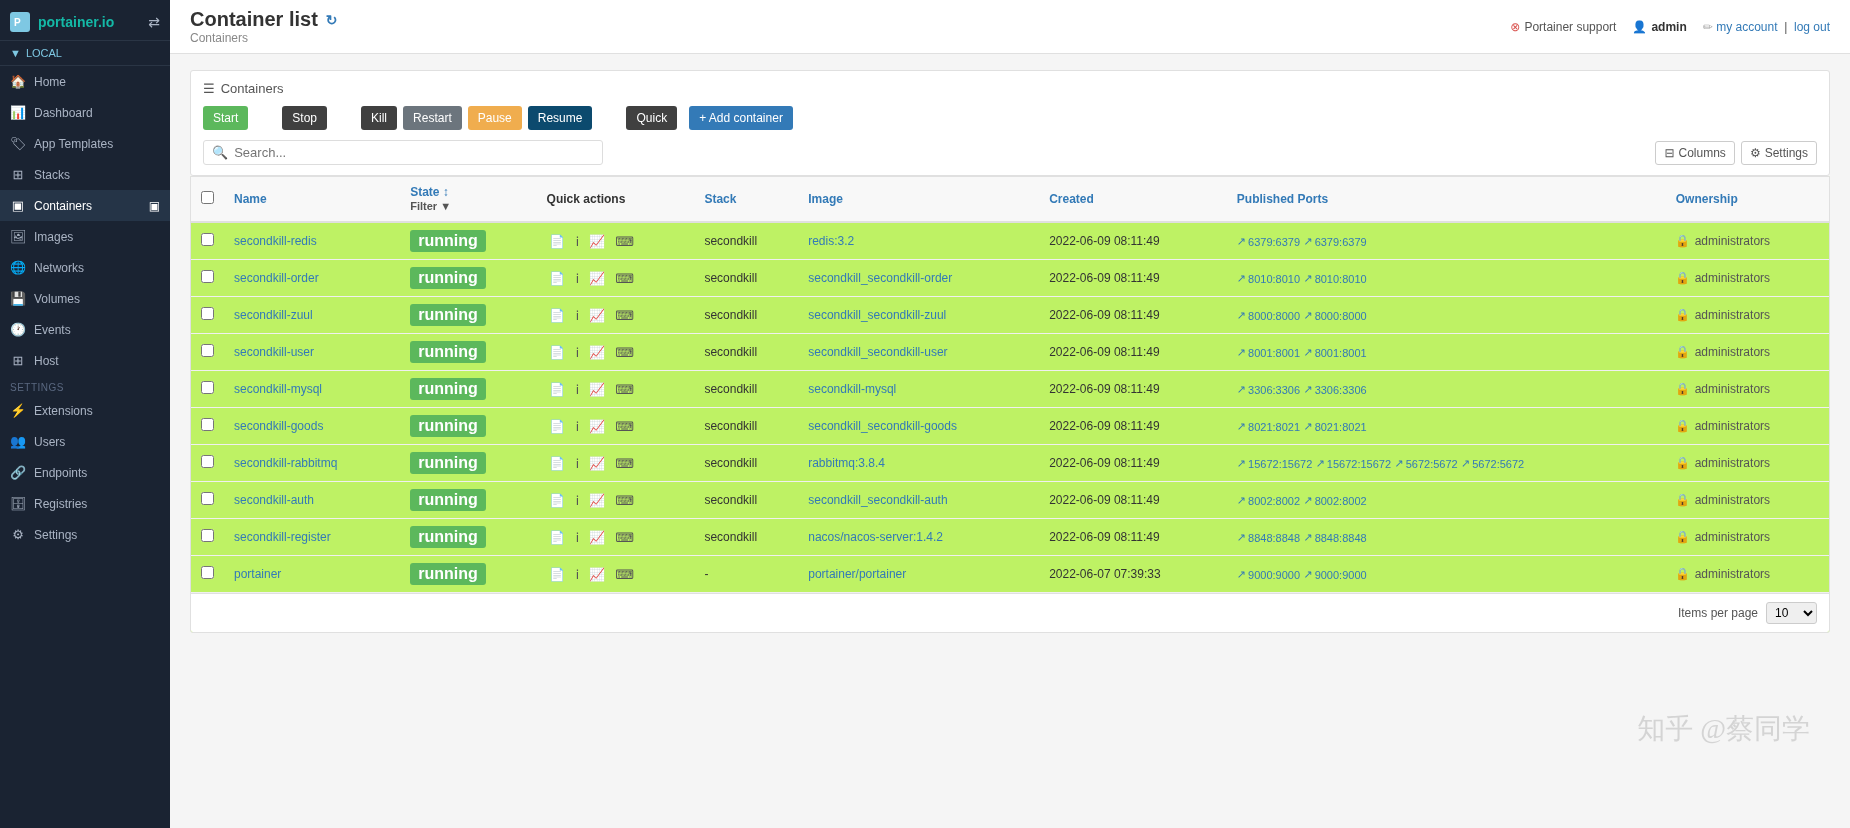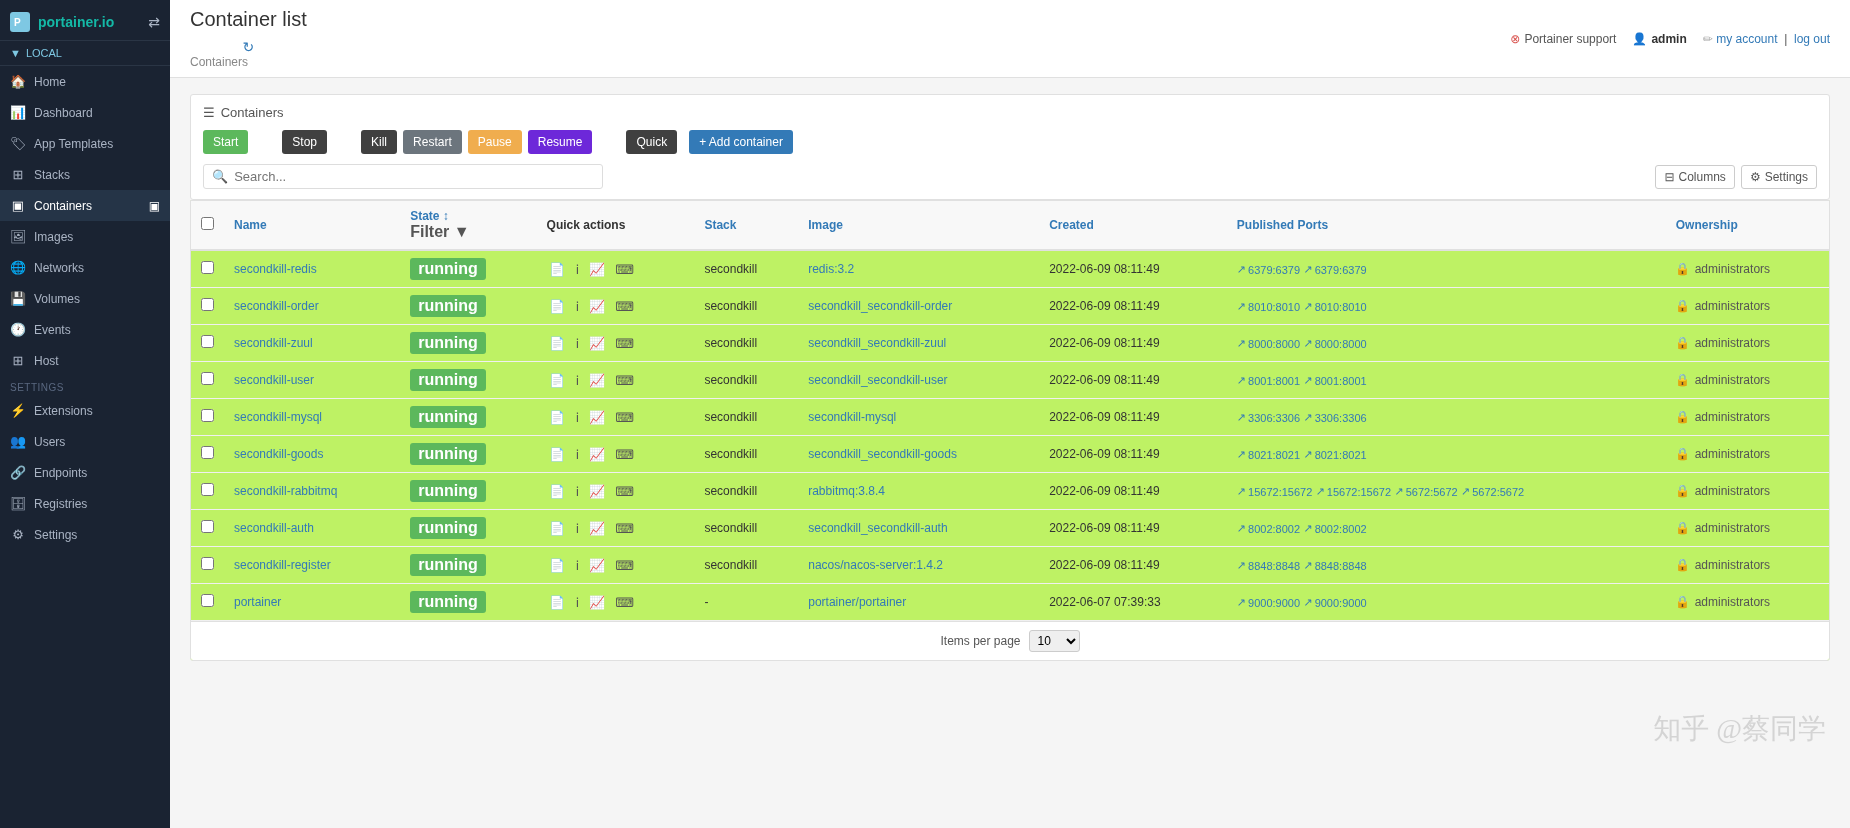--- a/index.html
+++ b/index.html
@@ -69,26 +69,25 @@
       background: #fff;
       border-bottom: 1px solid #e0e0e0;
       padding: 8px 20px;
       display: flex;
       justify-content: space-between;
       align-items: center;
     }
     .page-title-area {}
     .page-title {
       font-size: 20px;
-      font-weight: normal;
+      font-weight: bold;
       color: #333;
       display: flex;
       align-items: center;
       gap: 8px;
-      flex-direction: column;
     }
     .page-subtitle { font-size: 12px; color: #888; }
     .header-right { display: flex; align-items: center; gap: 16px; font-size: 12px; color: #555; }
     .header-right a { color: #337ab7; text-decoration: none; }
     .header-right .support { display: flex; align-items: center; gap: 4px; color: #555; }
     .header-right .admin-user { display: flex; align-items: center; gap: 4px; font-weight: bold; color: #333; }
     .refresh-icon { cursor: pointer; color: #337ab7; font-size: 14px; }
 
     
     .content {
@@ -129,21 +128,21 @@
       border-radius: 3px;
       cursor: pointer;
       font-size: 12px;
       font-weight: normal;
       color: #fff;
     }
     .btn-success { background: #5cb85c; }
     .btn-danger { background: #404040; margin-left: 28px; }
     .btn-warning { background: #f0ad4e; color: #fff; }
     .btn-default { background: #6c757d; color: #fff; }
-    .btn-info { background: #6d28d9; }
+    .btn-info { background: #0c4a6e; }
     .btn-primary { background: #337ab7; }
     .search-row {
       display: flex;
       align-items: center;
       background: #fff;
       border: 1px solid #ddd;
       border-radius: 3px;
       padding: 4px 8px;
       gap: 6px;
     }
@@ -200,21 +199,21 @@
       color: #337ab7;
       text-decoration: none;
       font-size: 11px;
       display: inline-flex;
       align-items: center;
       gap: 2px;
     }
     .ownership-cell { display: flex; align-items: center; gap: 4px; color: #555; }
     .pagination-row {
       display: flex;
-      justify-content: center;
+      justify-content: flex-end;
       align-items: center;
       padding: 8px 12px;
       gap: 8px;
       font-size: 12px;
       color: #555;
       border-top: 1px solid #e0e0e0;
       background: #fff;
     }
     .pagination-row select {
       padding: 2px 4px;
@@ -243,28 +242,28 @@
       border-radius: 3px;
       padding: 4px 8px;
       cursor: pointer;
       font-size: 12px;
       color: #555;
     }
     .top-right-buttons { display: flex; gap: 6px; }
     .watermark {
       position: fixed;
       bottom: 80px;
-      right: 24px;
+      right: 40px;
       font-size: 28px;
       color: rgba(180,180,180,0.5);
       font-family: 'SimSun', serif;
       pointer-events: none;
       z-index: 999;
     }
-    .filter-icon { font-size: 16px; color: #555; cursor: pointer; }
+    .filter-icon { font-size: 11px; color: #555; cursor: pointer; }
   </style>
 </head>
 <body>
 
 <div class="sidebar">
   <div class="sidebar-logo">
     <svg width="20" height="20" viewBox="0 0 20 20">
       <rect width="20" height="20" rx="3" fill="#7ec8e3"></rect>
       <text x="4" y="14" font-size="10" fill="#fff" font-weight="bold">P</text>
     </svg>

